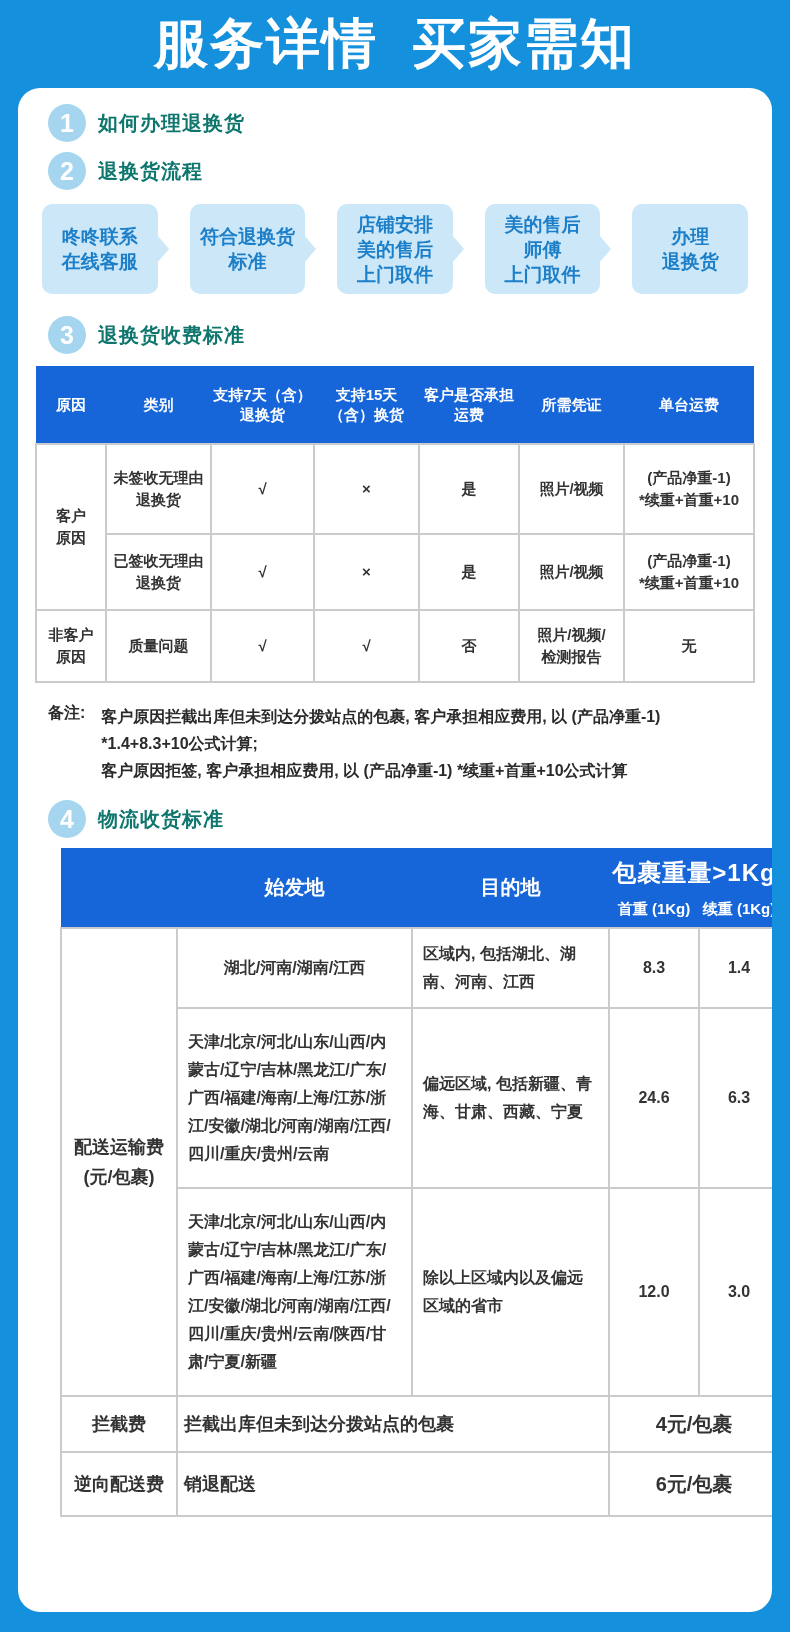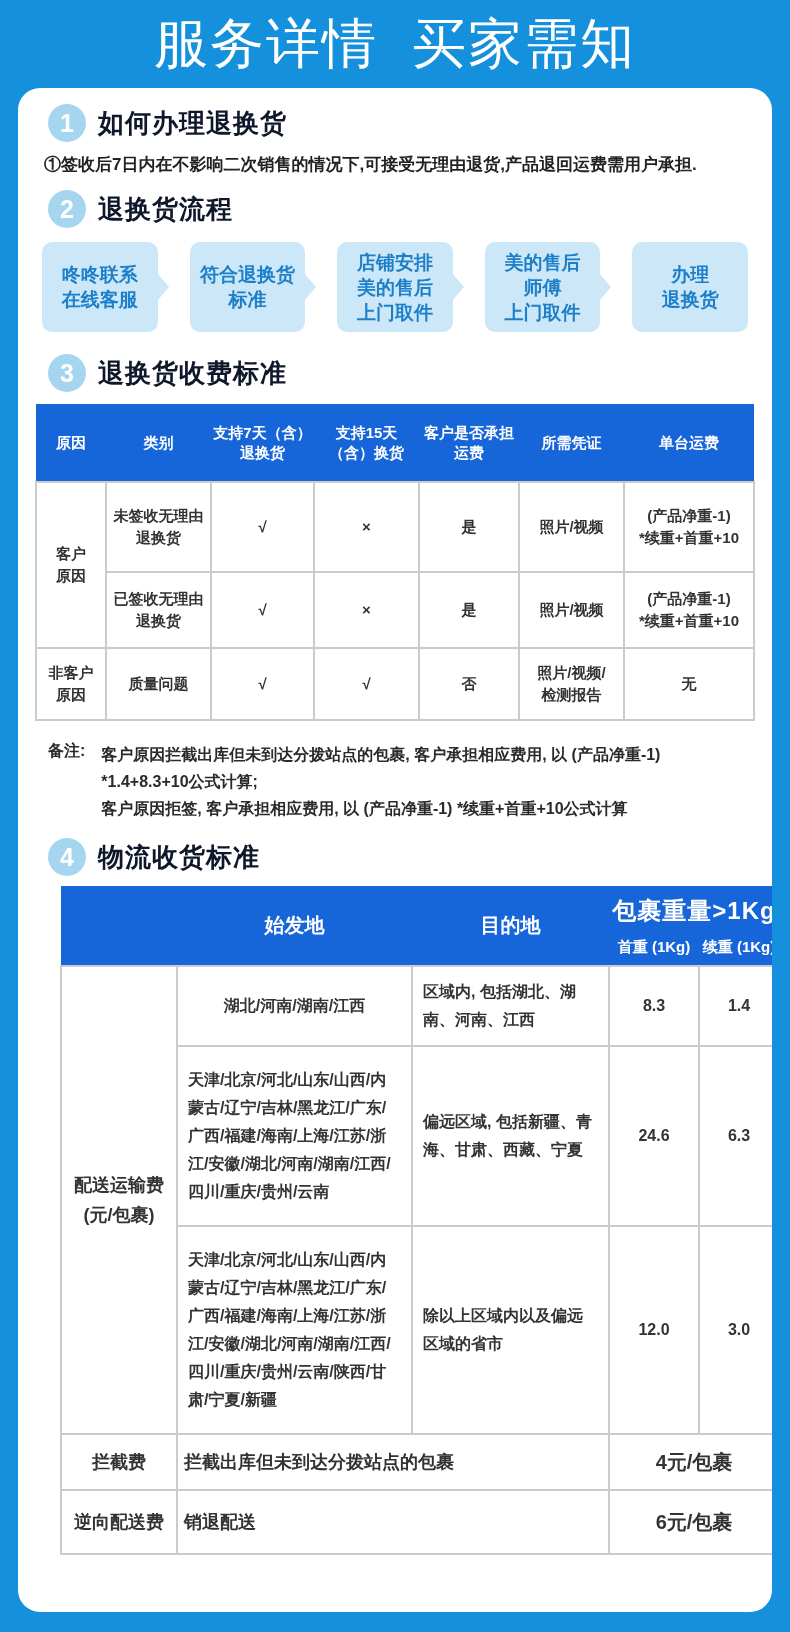--- a/index.html
+++ b/index.html
@@ -6,36 +6,36 @@
   html,body { margin:0; padding:0; }
   body {
     width:790px; height:1632px;
     background:#1590DC;
     font-family:"Liberation Sans", sans-serif;
     overflow:hidden;
   }
   .page-title {
     height:88px;
     display:flex; align-items:center; justify-content:center;
-    color:#ffffff; font-size:54px; font-weight:400;
+    color:#ffffff; font-size:54px; font-weight:700;
     letter-spacing:2px; white-space:pre;
   }
   .card {
     margin:0 18px; height:1524px;
     background:#ffffff; border-radius:22px;
     padding:16px 14px; overflow:hidden;
   }
   .sec-header { display:flex; align-items:center; gap:12px; margin-left:16px; }
   .sec-num {
     width:38px; height:38px; border-radius:50%;
     background:#A5D5EF; color:#ffffff;
     font-size:25px; font-weight:800;
     display:flex; align-items:center; justify-content:center; flex:0 0 auto;
   }
-  .sec-title { font-size:26px; font-weight:800; color:#0f172a; letter-spacing:1px;font-family:Liberation Serif, serif; }
+  .sec-title { font-size:20px; font-weight:800; color:#0f766e; letter-spacing:1px;font-family:Liberation Serif, serif; }
 
   .para { margin:8px 12px 0; }
   .para p { margin:0; font-size:17px; line-height:30px; font-weight:700; color:#222222; }
 
   .sec2 { margin-top:10px; }
   .steps { display:flex; gap:32px; margin:14px 10px 0; }
   .step {
     position:relative; flex:1; height:90px;
     background:#CBE7F8; border-radius:10px;
     display:flex; align-items:center; justify-content:center;
@@ -93,21 +93,20 @@
 
 <div class="page-title">服务详情  买家需知</div>
 
 <div class="card">
 
   <div class="sec-header">
     <span class="sec-num">1</span>
     <span class="sec-title">如何办理退换货</span>
   </div>
   <div class="para">
-    <p>①签收后7日内在不影响二次销售的情况下,可接受无理由退货,产品退回运费需用户承担.</p>
   </div>
 
   <div class="sec-header sec2">
     <span class="sec-num">2</span>
     <span class="sec-title">退换货流程</span>
   </div>
   <div class="steps">
     <div class="step">
       <span>咚咚联系
 在线客服</span>

